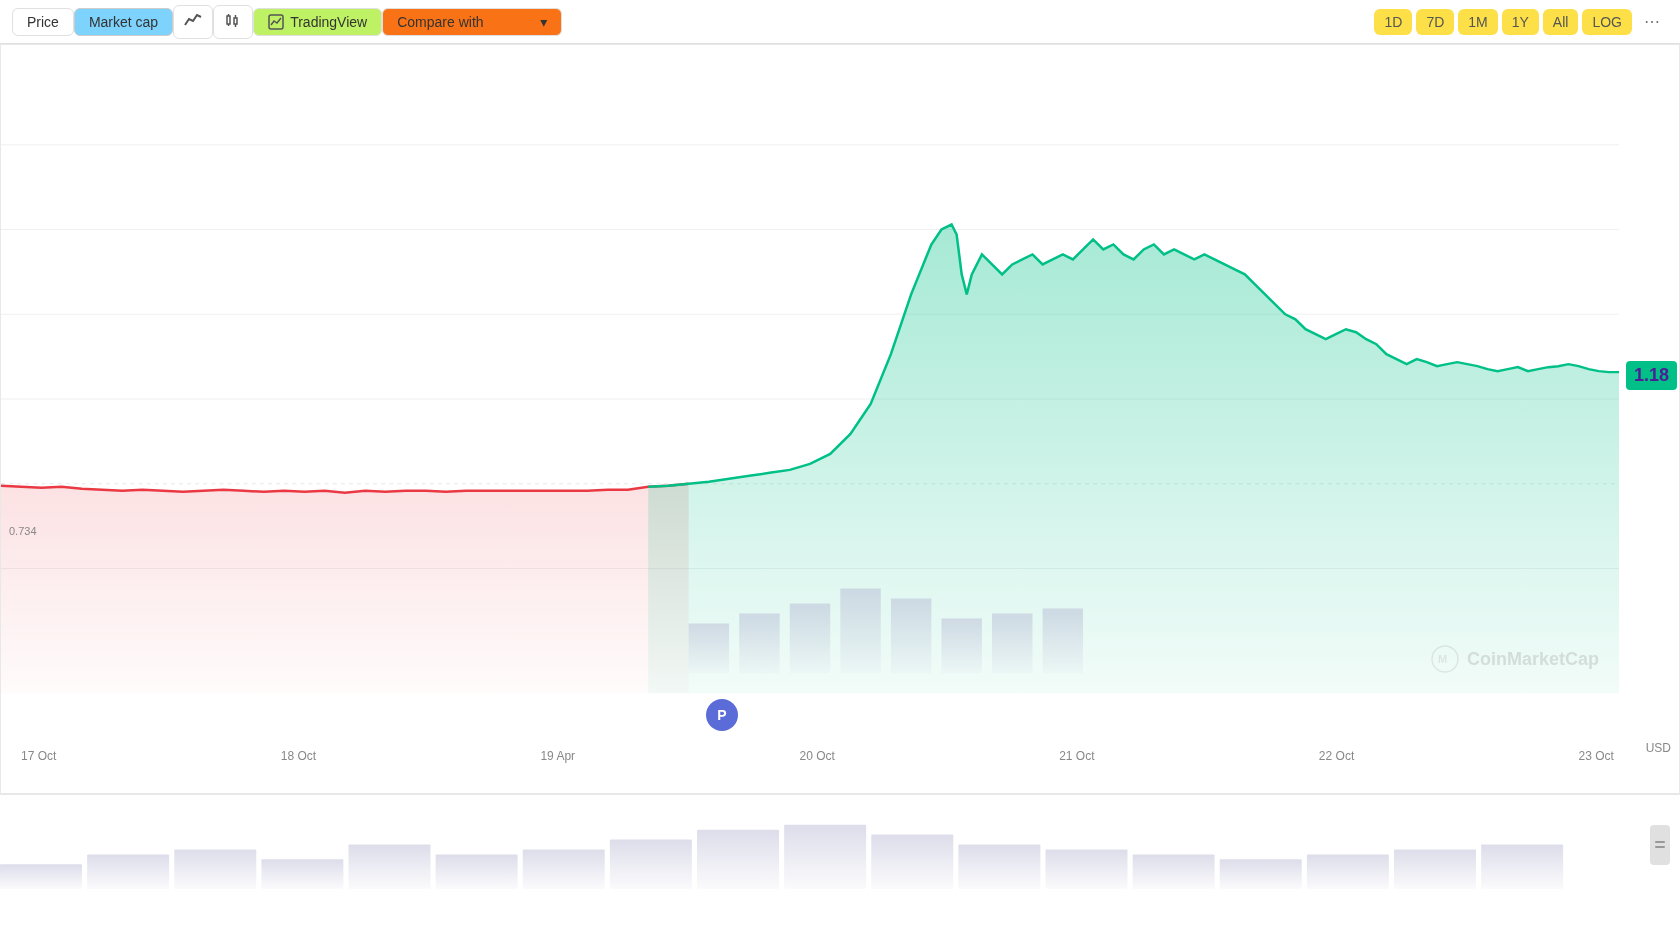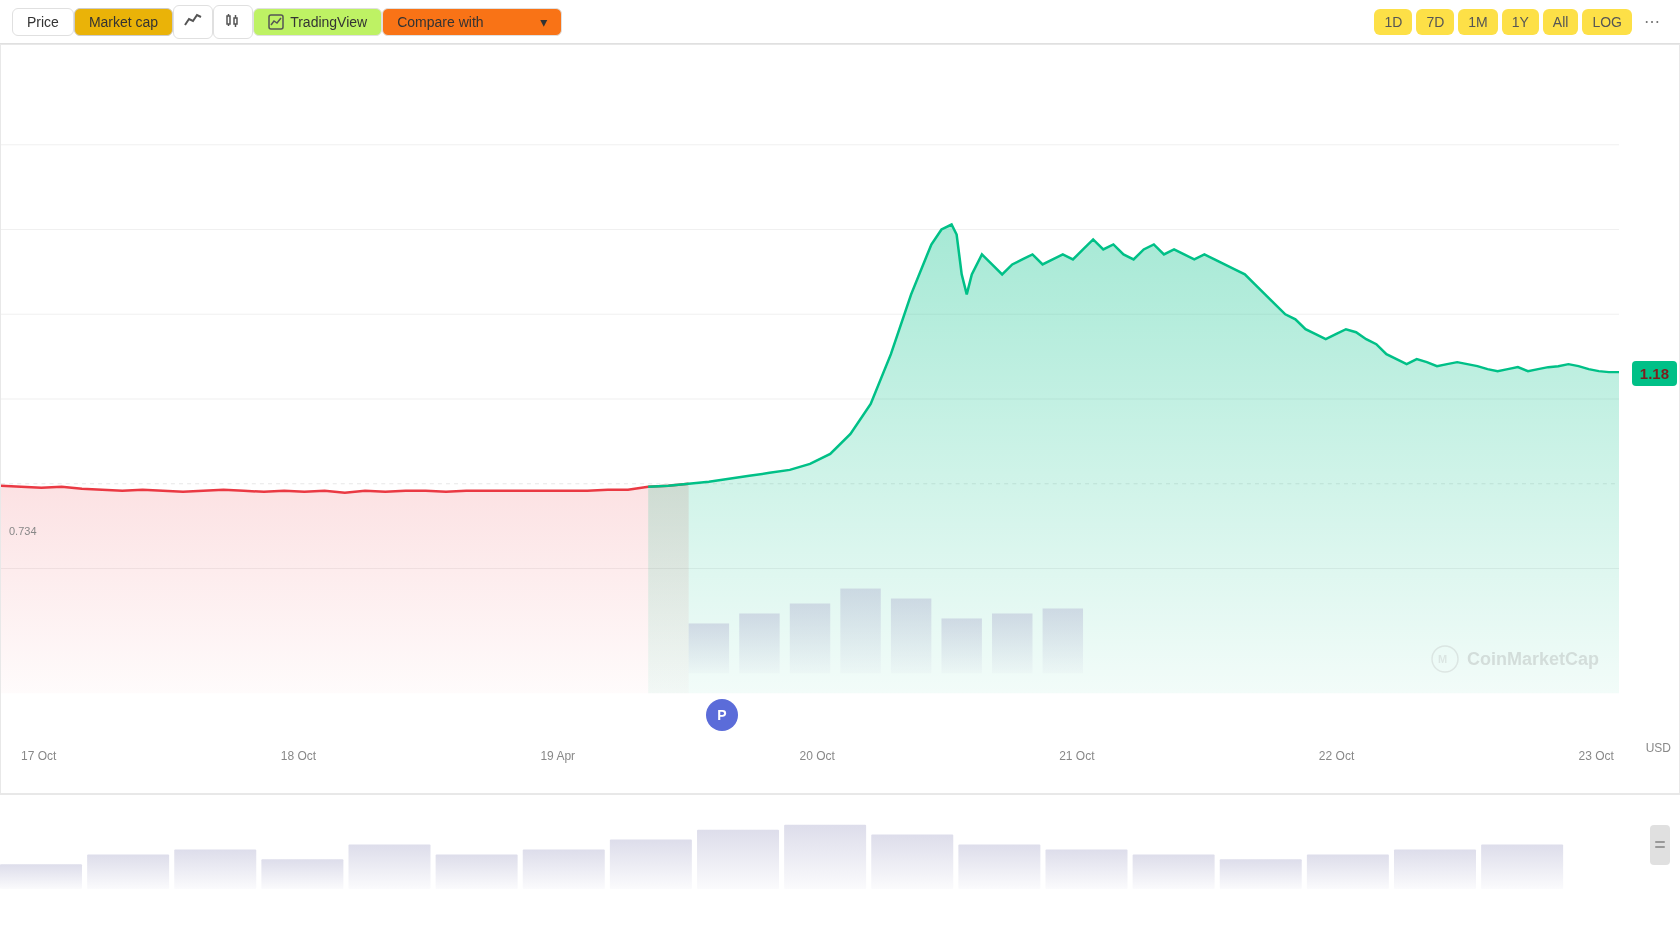--- a/index.html
+++ b/index.html
@@ -24,21 +24,21 @@
       padding: 5px 14px;
       border-radius: 6px;
       border: 1px solid #e0e0e0;
       background: #fff;
       font-size: 14px;
       color: #333;
       cursor: pointer;
       font-weight: 500;
     }
     .btn.active {
-      background: #eab308;
+      background: #7dd3fc;
       border-color: #ccc;
     }
     .icon-btn {
       padding: 5px 10px;
       border-radius: 6px;
       border: 1px solid #e0e0e0;
       background: #fff;
       cursor: pointer;
       font-size: 16px;
       color: #555;
@@ -140,22 +140,22 @@
       font-size: 12px;
       color: #888;
       text-align: center;
     }
 
     
     .price-badge {
       position: absolute;
       right: 2px;
       background: #00c087;
-      color: #7f1d1d;
-      font-size: 15px;
+      color: #4c1d95;
+      font-size: 18px;
       font-weight: 700;
       padding: 4px 8px;
       border-radius: 4px;
     }
 
     
     .start-label {
       position: absolute;
       left: 8px;
       font-size: 11px;

